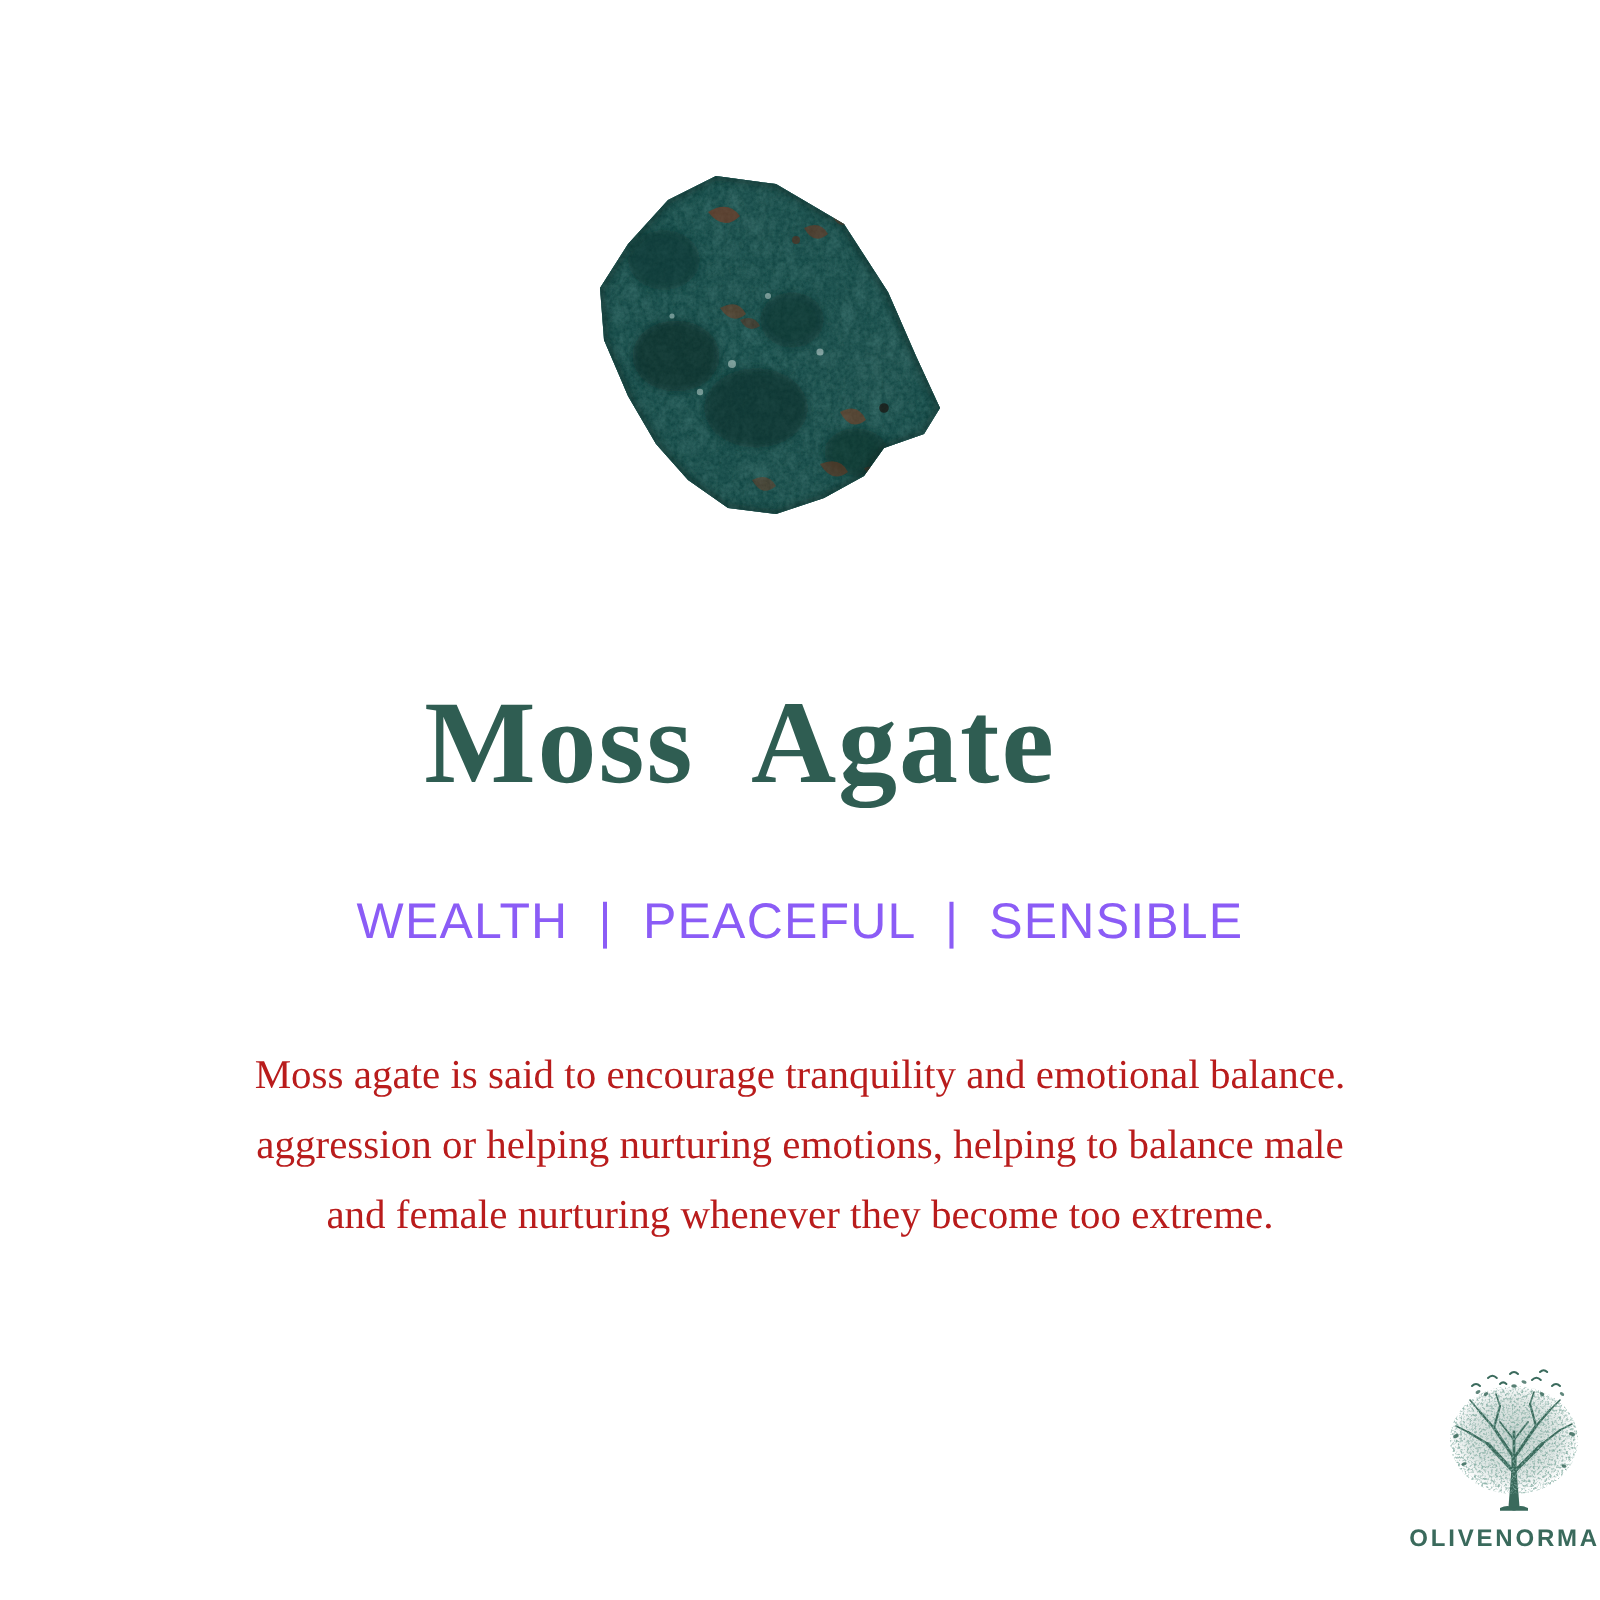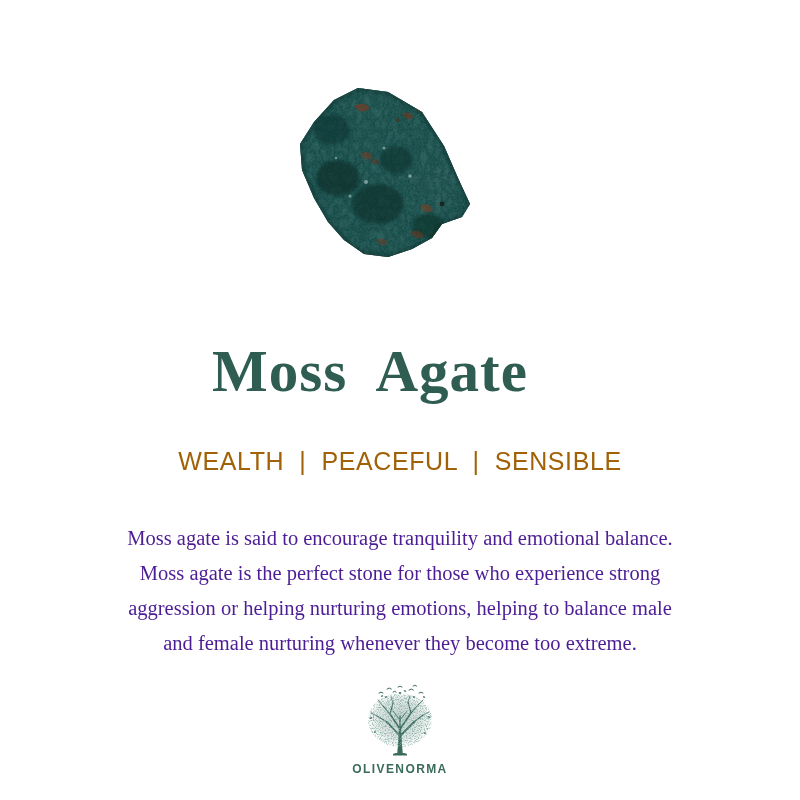--- a/index.html
+++ b/index.html
@@ -40,42 +40,42 @@
 
   
   .subtitle {
     position:absolute;
     top:446px; left:0; width:800px;
     text-align:center;
     font-family:"Liberation Sans", sans-serif;
     font-size:25px;
     font-weight:400;
     letter-spacing:0.6px;
-    color:#a16207;
+    color:#8b5cf6;
     line-height:1.2;
     white-space:pre;
   }
 
   
   .body-copy {
     position:absolute;
     top:521px; left:40px; width:720px;
     text-align:center;
     font-family:"Liberation Serif", serif;
     font-size:20.5px;
-    color:#4c1d95;
+    color:#b91c1c;
     line-height:35px;
   }
   .body-copy .line { display:block; white-space:nowrap; }
 
   
   .logo {
     position:absolute;
     top:684px; left:0; width:800px;
-    display:flex; flex-direction:column; align-items:center;
+    display:flex; flex-direction:column; align-items:flex-end;
   }
   .logo-mark { width:86px; height:76px; display:block; }
   .logo-word {
     margin-top:3px;
     font-family:"Liberation Sans", sans-serif;
     font-size:12px;
     font-weight:700;
     letter-spacing:1.4px;
     color:#3a6a5c;
     line-height:1;
@@ -205,21 +205,20 @@
       </g>
     </svg>
   </div>
 
   <h1 class="title">Moss  Agate</h1>
 
   <div class="subtitle">WEALTH  |  PEACEFUL  |  SENSIBLE</div>
 
   <div class="body-copy">
     <span class="line">Moss agate is said to encourage tranquility and emotional balance.</span>
-    <span class="line">Moss agate is the perfect stone for those who experience strong</span>
     <span class="line">aggression or helping nurturing emotions, helping to balance male</span>
     <span class="line">and female nurturing whenever they become too extreme.</span>
   </div>
 
   <div class="logo">
     <svg class="logo-mark" viewBox="0 0 86 76">
       <defs>
         <radialGradient id="canopyG" cx="50%" cy="48%" r="52%">
           <stop offset="0%" stop-color="#3a6a5c" stop-opacity="0.30"></stop>
           <stop offset="70%" stop-color="#3a6a5c" stop-opacity="0.16"></stop>

